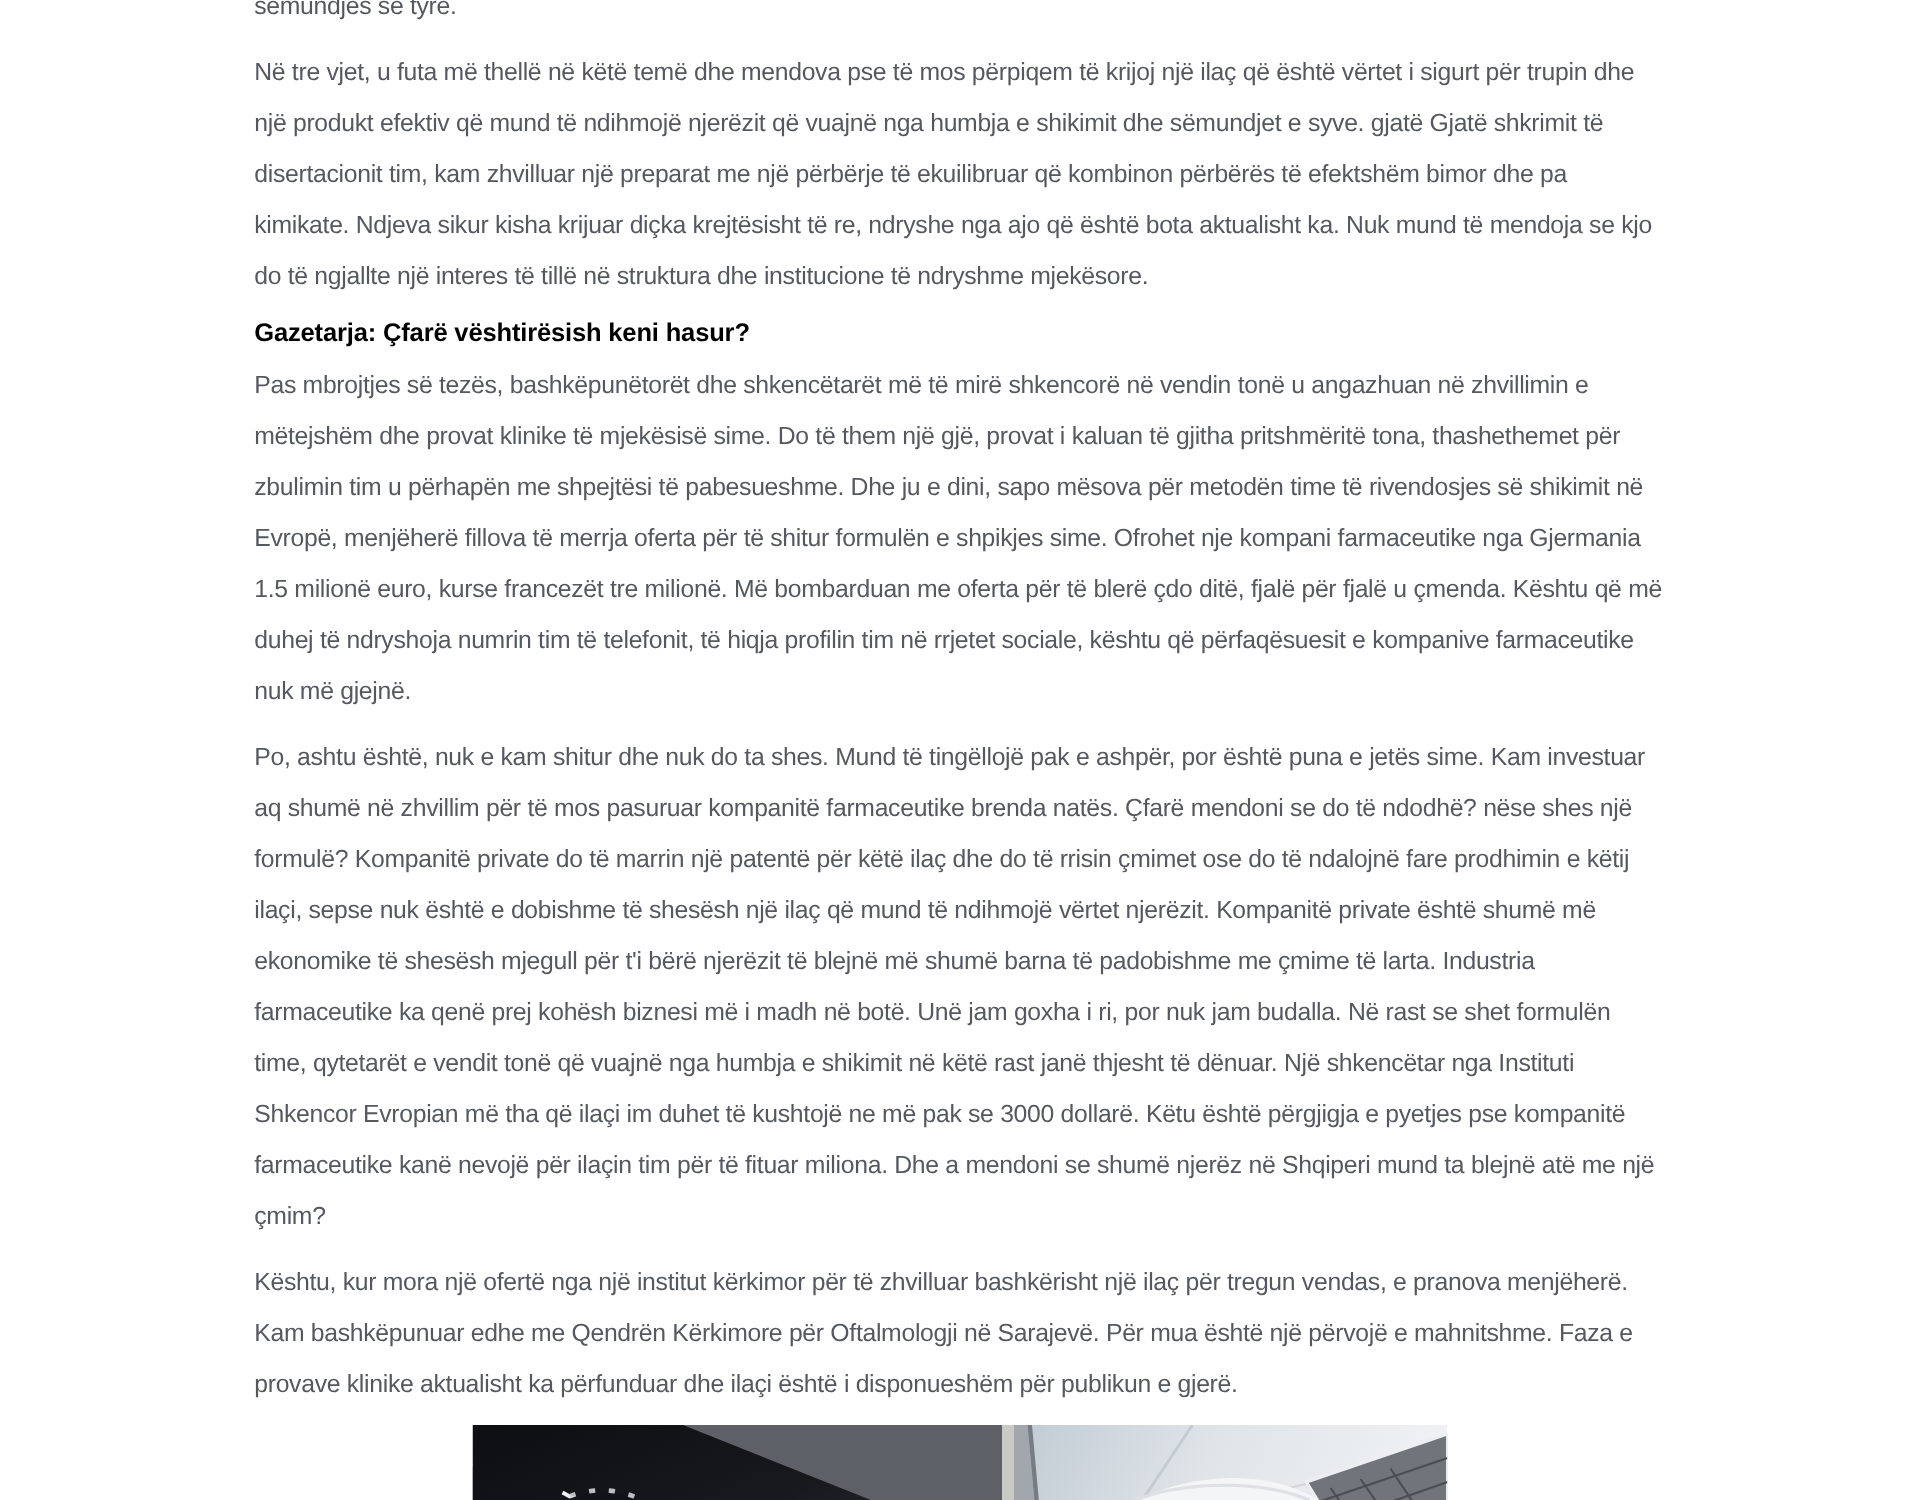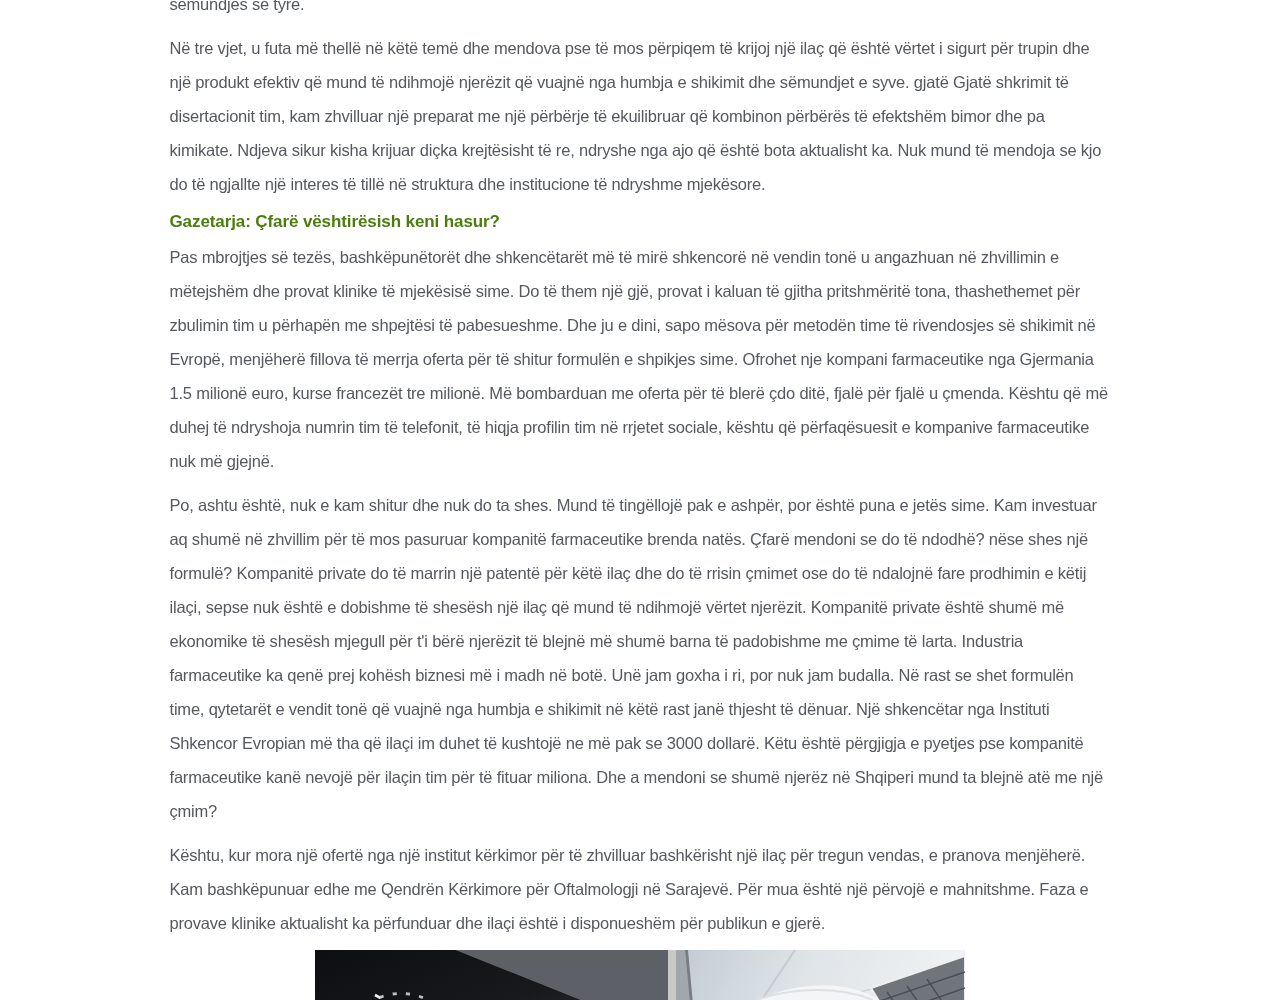--- a/index.html
+++ b/index.html
@@ -23,21 +23,21 @@
     line-height: 34px;
     letter-spacing: -0.2px;
     color: #55595f;
     text-align: left;
   }
   .article h3 {
     margin: 4px 0 8px 0;
     font-size: 17px;
     line-height: 21px;
     font-weight: bold;
-    color: #4d7c0f;
+    color: #000000;
     letter-spacing: -0.1px;
   }
   figure.photo {
     margin: 3px auto 0 auto;
     width: 650px;
     height: 197px;
     overflow: hidden;
     display: block;
   }
   figure.photo svg { display: block; }

